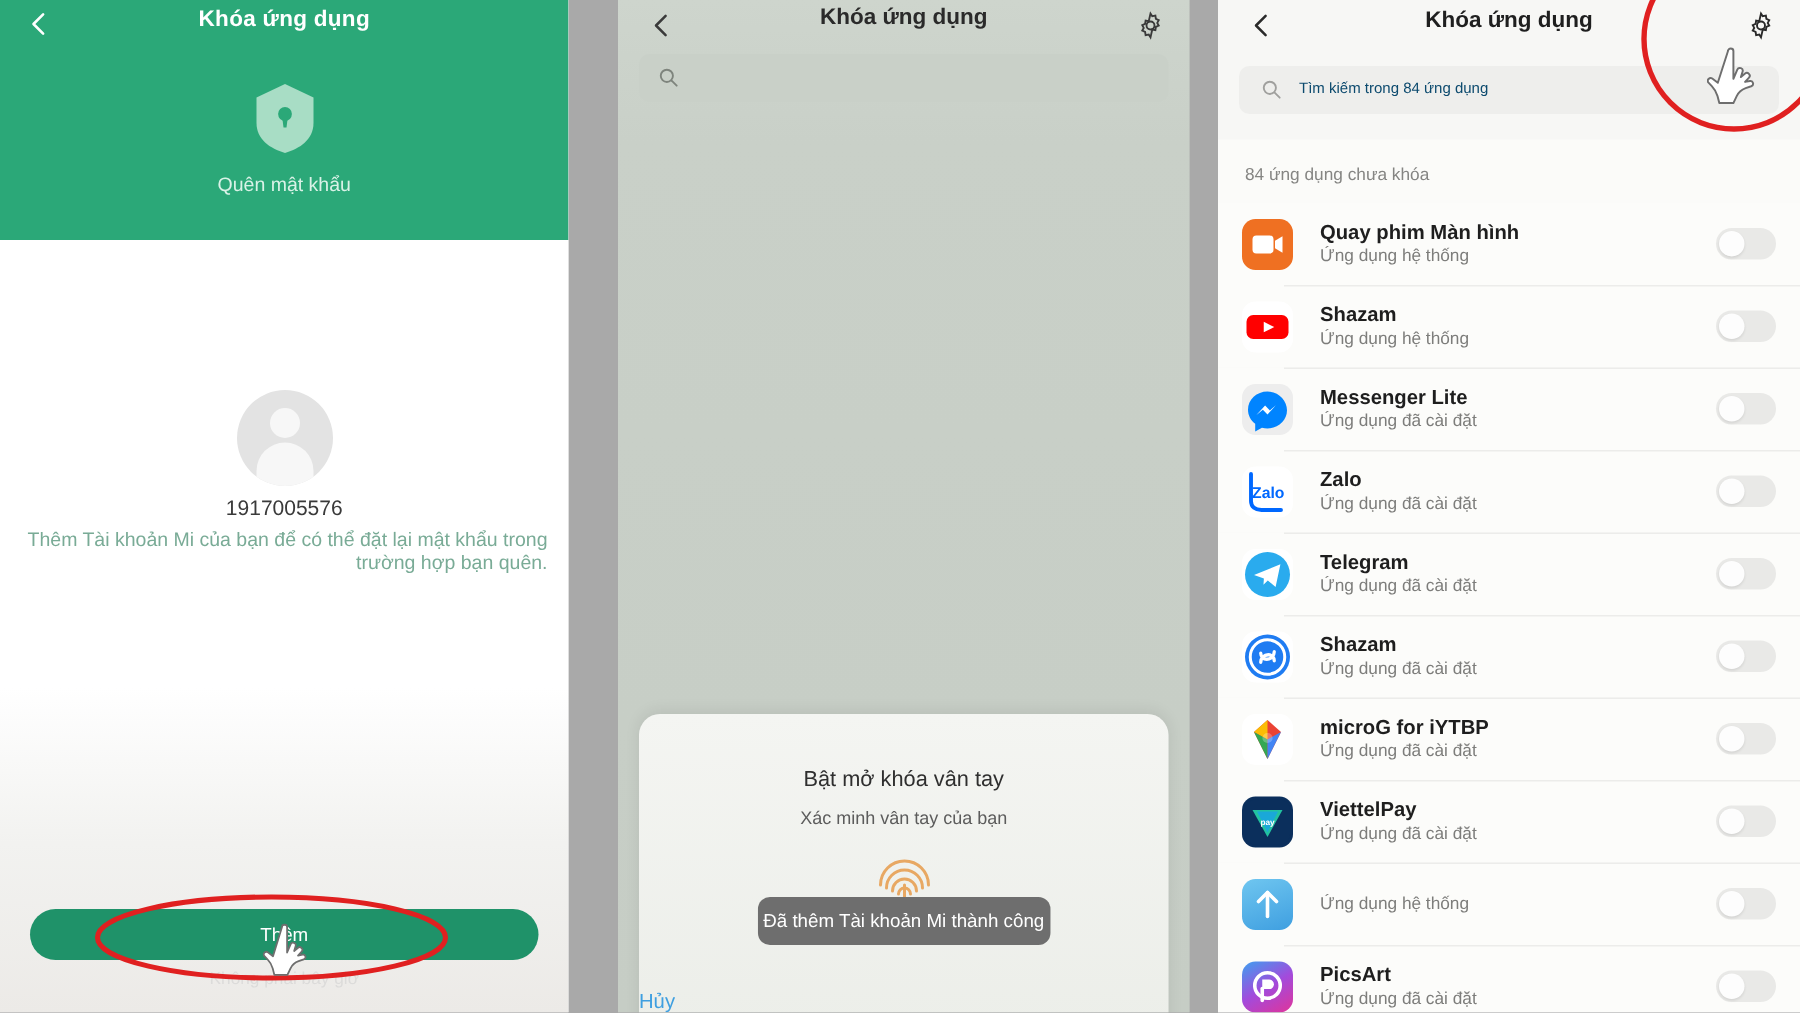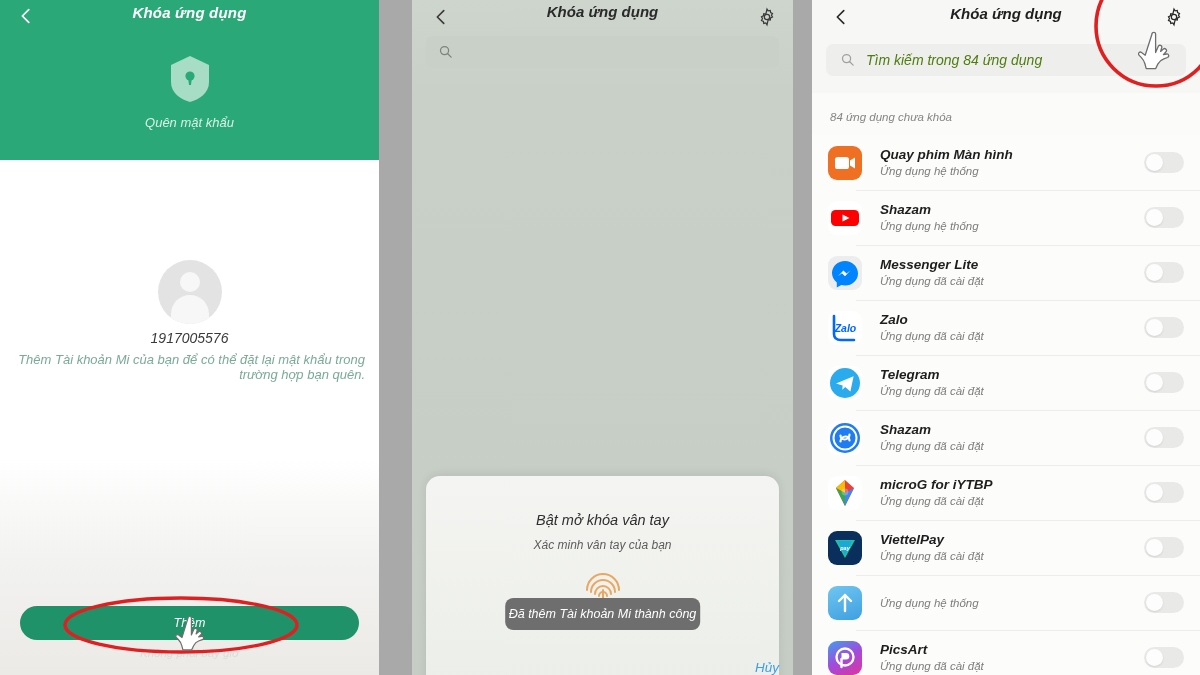--- a/index.html
+++ b/index.html
@@ -2,21 +2,21 @@
 <html><head>
 <meta charset="utf-8">
 <style>
   * { box-sizing: border-box; margin: 0; padding: 0; }
   html, body {
     width: 1200px; height: 675px;
     background: #a8a8a8;
     font-family: "Liberation Sans", "DejaVu Sans", sans-serif;
     overflow: hidden;
   }
-  #stage { position: relative; width: 1200px; height: 675px; background: #a9a9a9; font-style: italic; }
+  #stage { position: relative; width: 1200px; height: 675px; background: #a9a9a9; }
 
   
   .panel { position: absolute; top: 0; height: 675px; overflow: hidden; }
 
   
   #panel1 { left: 0; width: 379px; background: #ffffff; }
   #p1-hero {
     position: absolute; top: 0; left: 0; width: 379px; height: 160px;
     background: #2ba878;
   }
@@ -113,42 +113,42 @@
   #p2-finger {
     position: absolute; left: 50%; top: 92px; transform: translateX(-50%);
     width: 38px; height: 38px;
   }
   #p2-toast {
     position: absolute; left: 50%; top: 122px; transform: translateX(-50%);
     background: #6e6e6e; color: #ffffff; border-radius: 8px;
     padding: 9px 4px; font-size: 12.5px; white-space: nowrap;
   }
   #p2-cancel {
-    position: absolute; left: 0; right: 0; top: 184px; text-align: right;
+    position: absolute; left: 0; right: 0; top: 184px; text-align: left;
     color: #3f9fe0; font-size: 13.5px;
   }
 
   
   #panel3 { left: 812px; width: 388px; background: #fbfbf9; }
   #p3-head { position: absolute; top: 0; left: 0; right: 0; height: 93px; background: #f7f7f5; }
   #p3-topbar { position: absolute; top: 0; left: 0; right: 0; height: 36px; }
   #p3-topbar .back-chevron { left: 18px; top: 6px; }
   #p3-title {
     position: absolute; left: 0; right: 0; top: 5px;
     text-align: center; color: #1f1f1f; font-size: 15px; font-weight: bold;
   }
   #p3-gear { position: absolute; right: 16px; top: 7px; width: 20px; height: 20px; }
   #p3-search {
     position: absolute; left: 14px; top: 44px; width: 360px; height: 32px;
     background: #eeeeec; border-radius: 7px;
   }
   #p3-search .mag { position: absolute; left: 14px; top: 8px; width: 15px; height: 15px; }
   #p3-search-ph {
     position: absolute; left: 40px; top: 8px;
-    color: #4d7c0f; font-size: 14px; line-height: 16px;
+    color: #0c4a6e; font-size: 10px; line-height: 16px;
   }
   #p3-section {
     position: absolute; left: 18px; top: 111px;
     color: #858583; font-size: 11.5px;
   }
   #p3-list { position: absolute; top: 135px; left: 0; right: 0; bottom: 0; }
   .app-row {
     position: relative; height: 55px; display: flex; align-items: center;
     padding: 0 16px 0 16px; background: #fcfcfa;
   }

